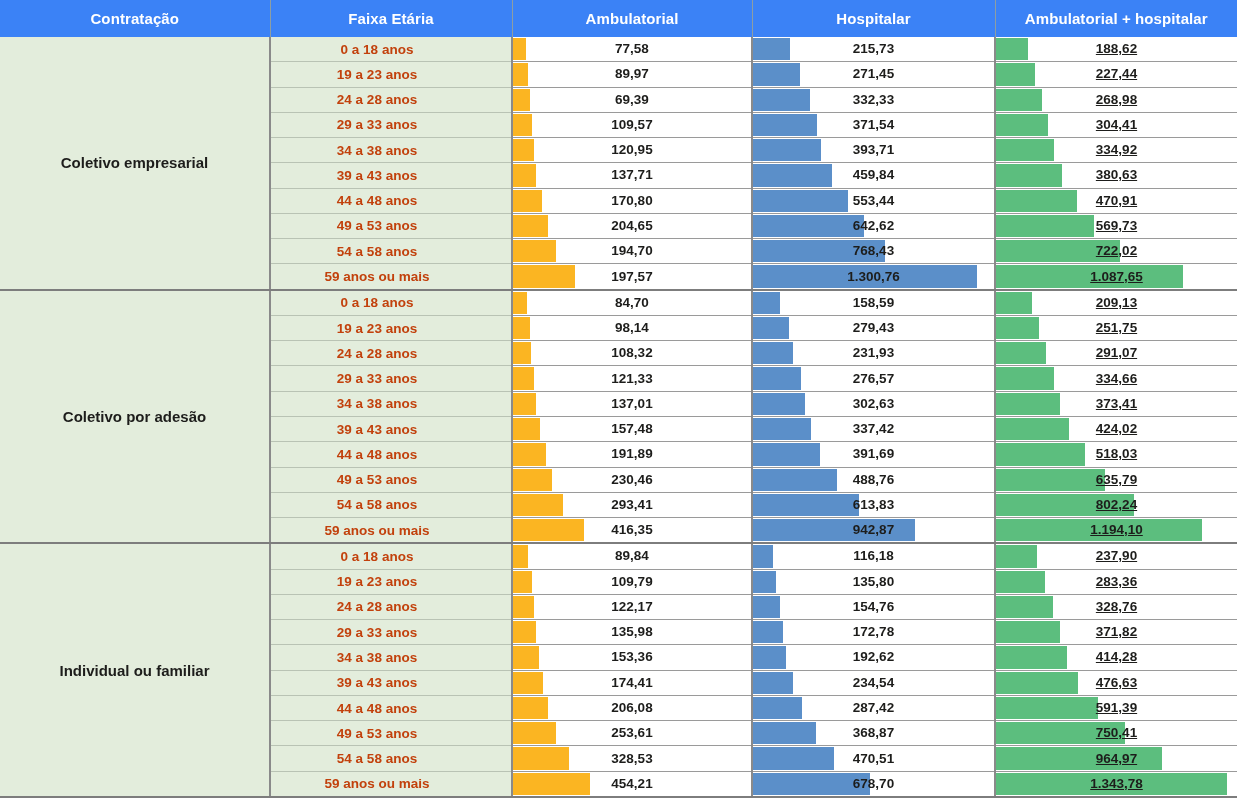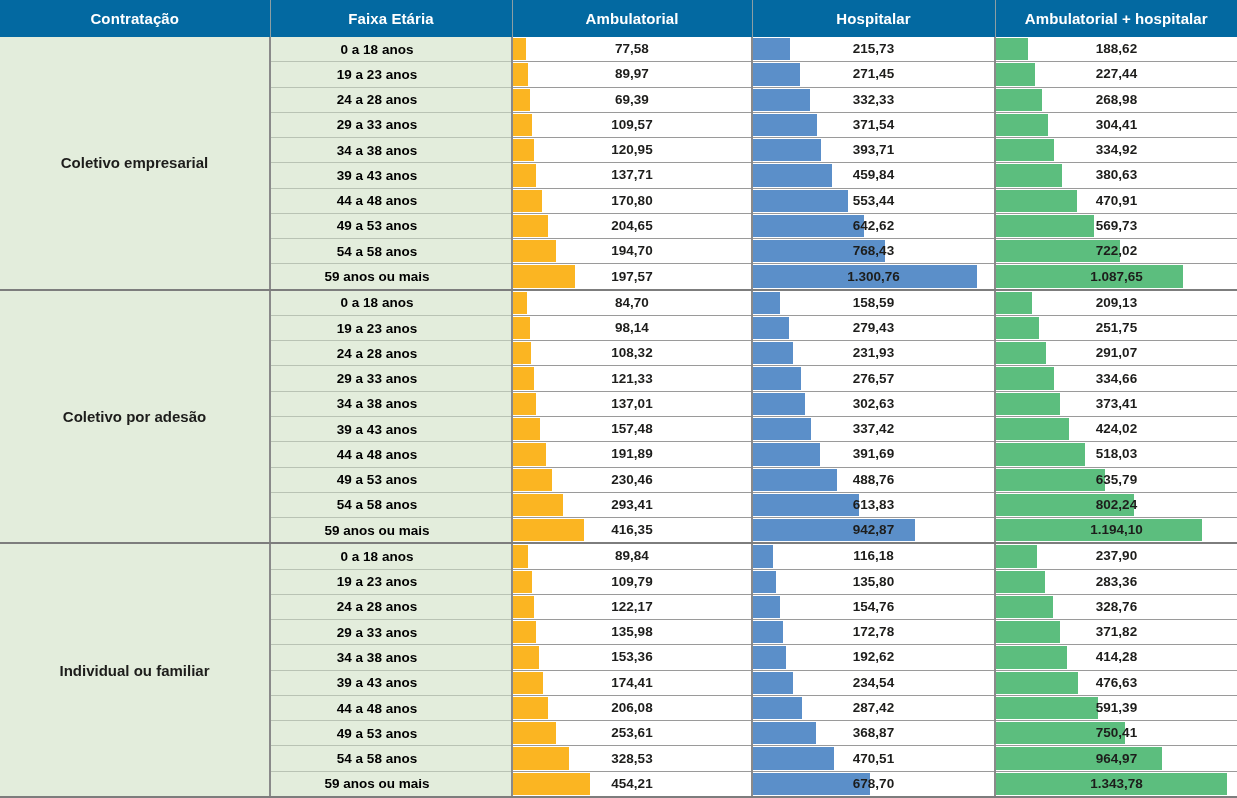--- a/index.html
+++ b/index.html
@@ -15,21 +15,21 @@
     width:1237px;
     height:798px;
   }
   col.c-contract{width:270px;}
   col.c-age{width:242px;}
   col.c-amb{width:240px;}
   col.c-hosp{width:243px;}
   col.c-both{width:242px;}
 
   thead th{
-    background:#0369a1;
+    background:#3b82f6;
     color:#ffffff;
     font-size:15px;
     font-weight:bold;
     text-align:center;
     height:37px;
     padding:0 4px;
     border-right:1px solid #8c9ea3;
     letter-spacing:.1px;
     white-space:nowrap;
   }
@@ -54,39 +54,39 @@
     color:#1d1d1b;
     border-right:2px solid #8a8a8a;
     border-bottom:2px solid #7d7d7d;
   }
   
   td.age{
     background:#E3EDDC;
     text-align:center;
     font-weight:bold;
     font-size:13.5px;
-    color:#000000;
+    color:#c2410c;
     border-right:2px solid #8a8a8a;
     border-bottom:1px solid #b9c3b4;
     padding-right:28px;
     white-space:nowrap;
   }
   tr.group-end td.age{border-bottom:2px solid #7d7d7d;margin-left:20px;}
   tr.group-end td.val{border-bottom:2px solid #7d7d7d;}
 
   
   td.val{
     background:#ffffff;
     position:relative;
     border-right:2px solid #8a8a8a;
     border-bottom:1px solid #9a9a9a;
     text-align:center;
     overflow:hidden;
   }
-  td.val:last-child{border-right:none;}
+  td.val:last-child{border-right:none;text-decoration:underline;}
   .bar{
     position:absolute;
     left:0;top:1px;bottom:1px;
     width:0;
   }
   .bar.amb{background:#FBB522;}
   .bar.hosp{background:#5B8FC9;}
   .bar.both{background:#5CBE7E;}
   .valtext{
     position:relative;

